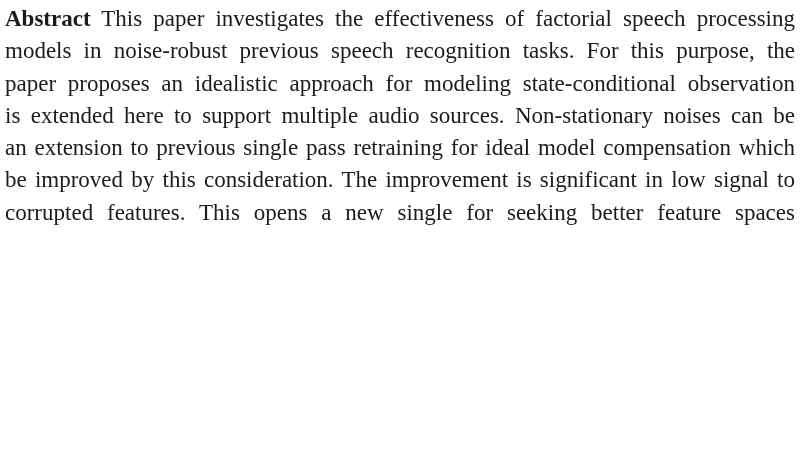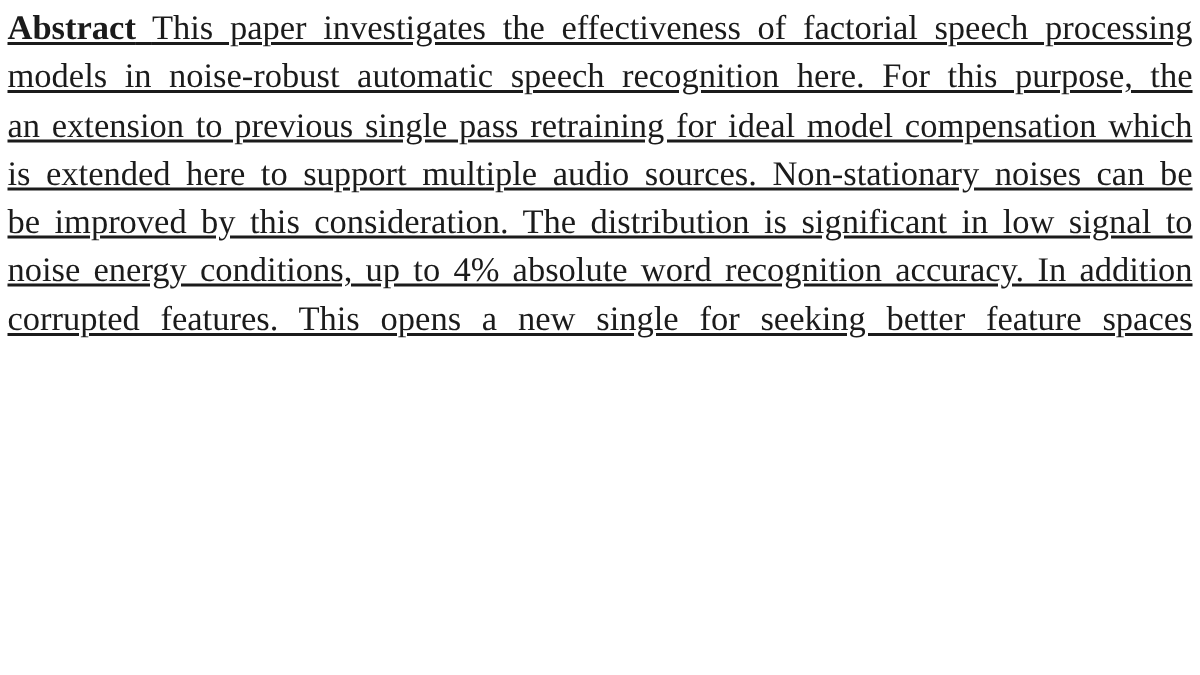--- a/index.html
+++ b/index.html
@@ -15,38 +15,37 @@
   .abstract {
     box-sizing: border-box;
     width: 800px;
     height: 450px;
     padding: 3px 5px 0 5px;
     font-family: "Liberation Serif", "DejaVu Serif", serif;
     font-size: 23px;
     line-height: 32.3px;
     color: #1b1b1b;
     overflow: hidden;
-    text-decoration: underline;
   }
   .line {
     text-align: justify;
     text-align-last: justify;
     text-justify: inter-word;
     white-space: normal;
     height: 32.3px;
     overflow: visible;
   }
   .abstract b {
     font-weight: bold;
   }
 </style>
 </head>
 <body style="background: rgb(255, 255, 255);">
 
 <div class="abstract" style="color: rgb(27, 27, 27);">
   <div class="line"><b>Abstract</b> <span>This paper investigates the effectiveness of factorial speech processing</span></div>
-  <div class="line"><span>models in noise-robust automatic speech recognition here. For this purpose, the</span></div>
+  <div class="line"><span>models in noise-robust previous speech recognition tasks. For this purpose, the</span></div>
+  <div class="line"><span>paper proposes an idealistic approach for modeling state-conditional observation</span></div>
+  <div class="line"><span>is extended here to support multiple audio sources. Non-stationary noises can be</span></div>
   <div class="line"><span>an extension to previous single pass retraining for ideal model compensation which</span></div>
-  <div class="line"><span>is extended here to support multiple audio sources. Non-stationary noises can be</span></div>
-  <div class="line"><span>be improved by this consideration. The distribution is significant in low signal to</span></div>
-  <div class="line"><span>noise energy conditions, up to 4% absolute word recognition accuracy. In addition</span></div>
+  <div class="line"><span>be improved by this consideration. The improvement is significant in low signal to</span></div>
   <div class="line"><span>corrupted features. This opens a new single for seeking better feature spaces</span></div>
 </div>
 
 </body></html>

